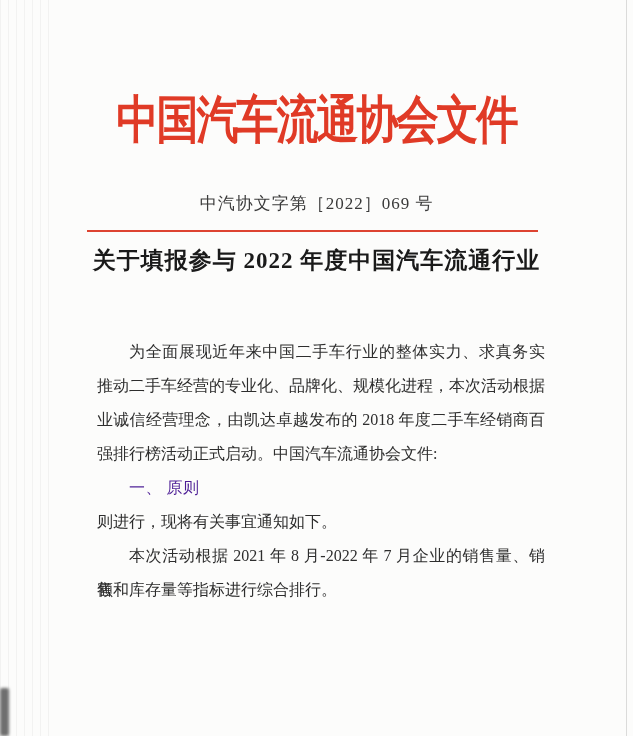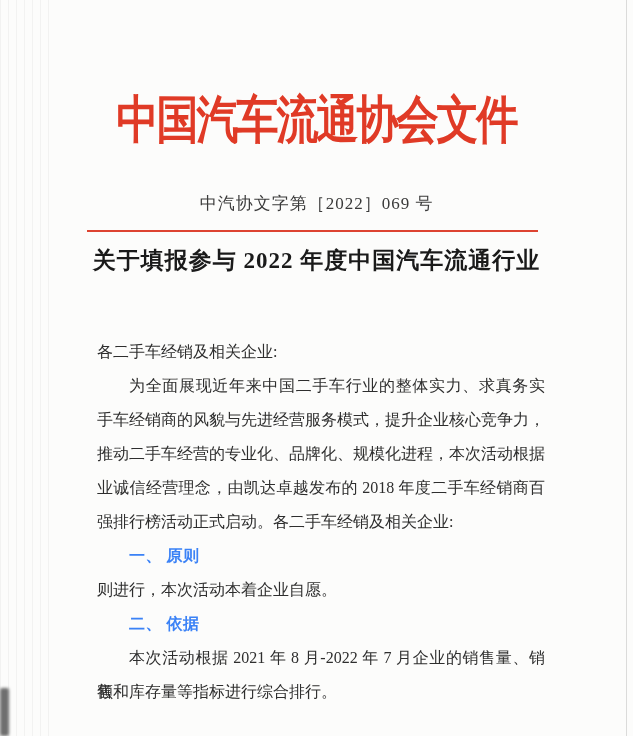--- a/index.html
+++ b/index.html
@@ -56,21 +56,21 @@
   }
 
   
   .body-block {
     position: absolute; top: 335px; left: 97px; width: 448px;
     font-size: 16px; color: #2e2e2e;
   }
   .ln { height: 34px; line-height: 34px; }
   .ln.just { text-align: justify; text-align-last: justify; }
   .ln.ind  { text-indent: 2em; }
-  .ln.bold { font-weight: bold; color: #3b82f6; letter-spacing: 0.5px; }
+  .ln.bold { font-weight: normal; color: #4c1d95; letter-spacing: 0.5px; }
 </style>
 </head>
 <body>
 
 <div class="page">
 
   <div class="scan-stripes"></div>
   <div class="scan-edge-right"></div>
   <div class="scan-smudge"></div>
 
@@ -78,31 +78,28 @@
 
   <div class="doc-number">中汽协文字第［2022］069 号</div>
 
   <div class="red-rule"></div>
 
   <div class="notice-title">
     <div class="nt-line">关于填报参与 2022 年度中国汽车流通行业</div>
   </div>
 
   <div class="body-block">
-    <div class="ln">各二手车经销及相关企业:</div>
 
     <div class="ln ind just">为全面展现近年来中国二手车行业的整体实力、求真务实</div>
-    <div class="ln just">手车经销商的风貌与先进经营服务模式，提升企业核心竞争力，</div>
     <div class="ln just">推动二手车经营的专业化、品牌化、规模化进程，本次活动根据</div>
     <div class="ln just">业诚信经营理念，由凯达卓越发布的 2018 年度二手车经销商百</div>
-    <div class="ln">强排行榜活动正式启动。各二手车经销及相关企业:</div>
+    <div class="ln">强排行榜活动正式启动。中国汽车流通协会文件:</div>
 
     <div class="ln ind bold">一、 原则</div>
 
-    <div class="ln">则进行，本次活动本着企业自愿。</div>
+    <div class="ln">则进行，现将有关事宜通知如下。</div>
 
-    <div class="ln ind bold">二、 依据</div>
 
     <div class="ln ind just">本次活动根据 2021 年 8 月-2022 年 7 月企业的销售量、销售</div>
     <div class="ln">额和库存量等指标进行综合排行。</div>
   </div>
 
 </div>
 
 </body></html>

